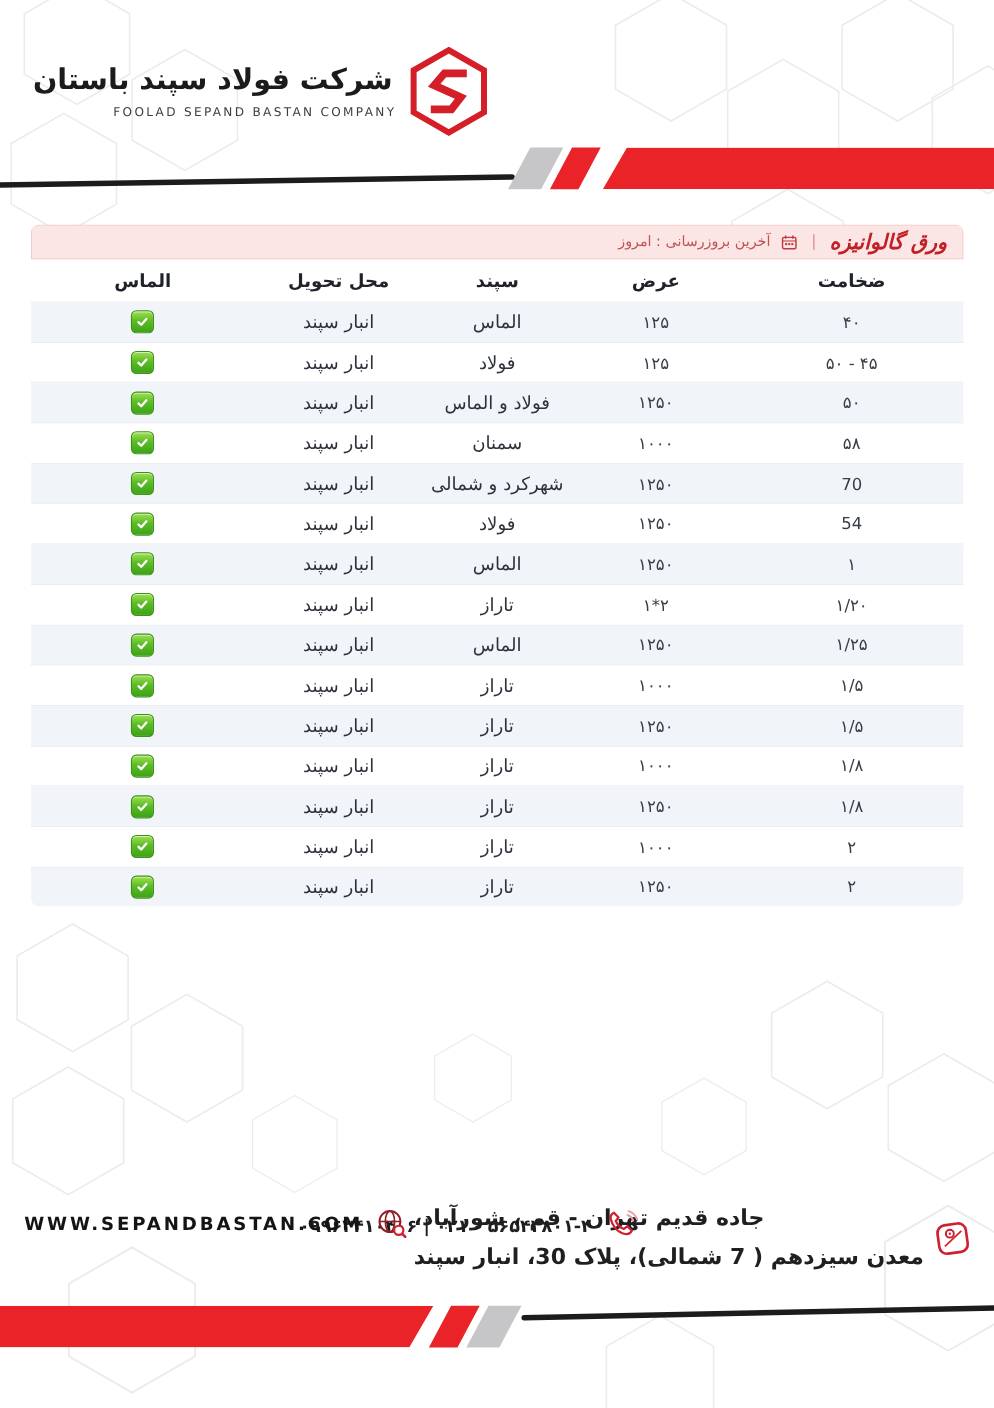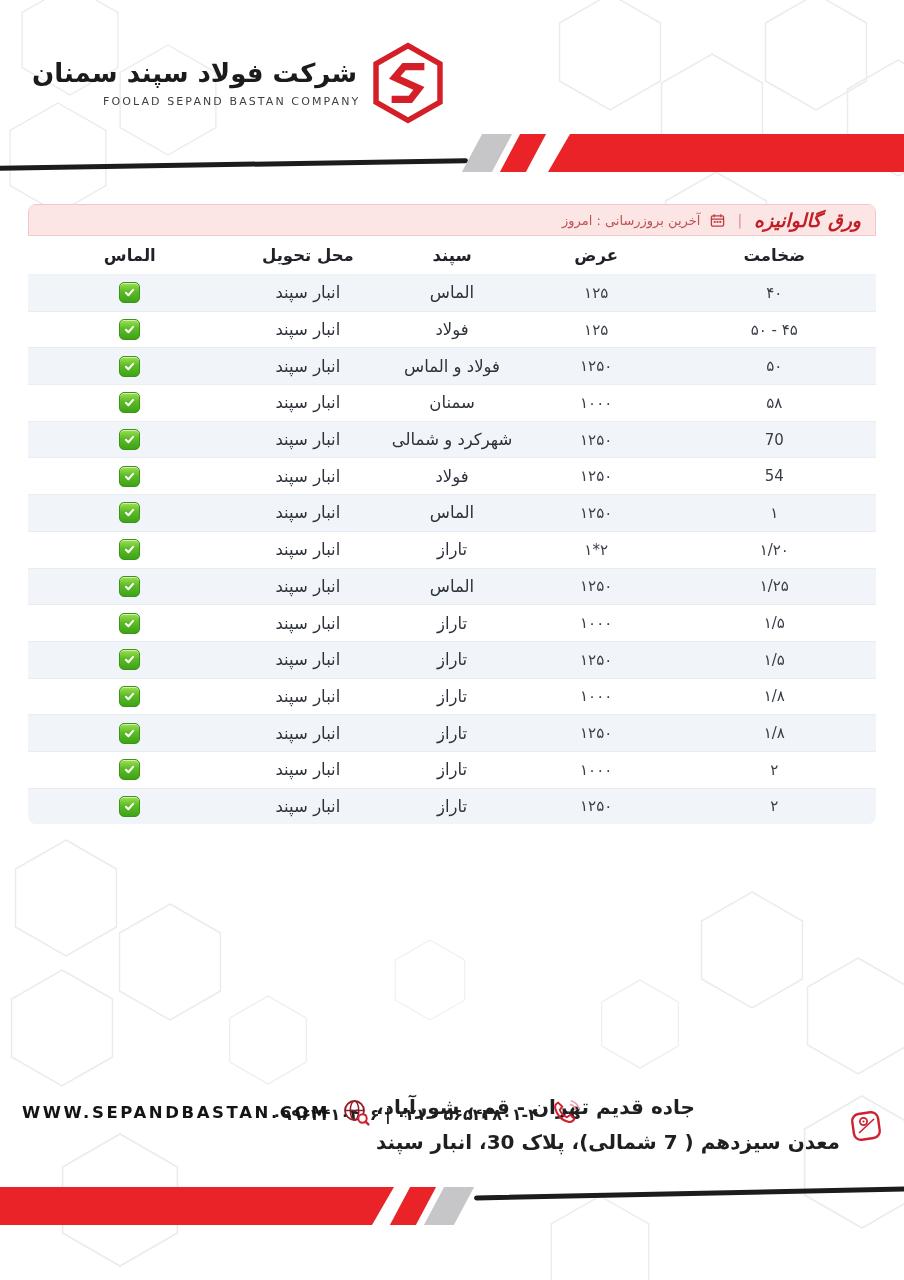--- a/index.html
+++ b/index.html
@@ -87,21 +87,21 @@
       <use href="#hx" transform="translate(752,950) scale(58)"></use>
       <use href="#hx" transform="translate(858,1016) scale(58)"></use>
       <use href="#hx" transform="translate(640,1024) scale(44)"></use>
       <use href="#hx" transform="translate(862,1162) scale(66)"></use>
       <use href="#hx" transform="translate(600,1252) scale(56)"></use>
     </g>
   </svg>
 
   <div class="logo-cluster">
     <div class="logo-textcol">
-      <div class="brand-fa">شرکت فولاد سپند سمنان</div>
+      <div class="brand-fa">شرکت فولاد سپند باستان</div>
       <div class="brand-en">FOOLAD SEPAND BASTAN COMPANY</div>
     </div>
     <svg class="logo-mark" viewBox="0 0 100 104">
       <polygon points="50,4 91,27.5 91,76.5 50,100 9,76.5 9,27.5" fill="none" stroke="#d51f28" stroke-width="7"></polygon>
       <path d="M71 31 H45 L33 45 L64 59 L53 73 H29" fill="none" stroke="#d51f28" stroke-width="9" stroke-linejoin="miter"></path>
     </svg>
   </div>
 
   <div class="line-black top-line"></div>
   <div class="slash gray top-slash-gray"></div>

